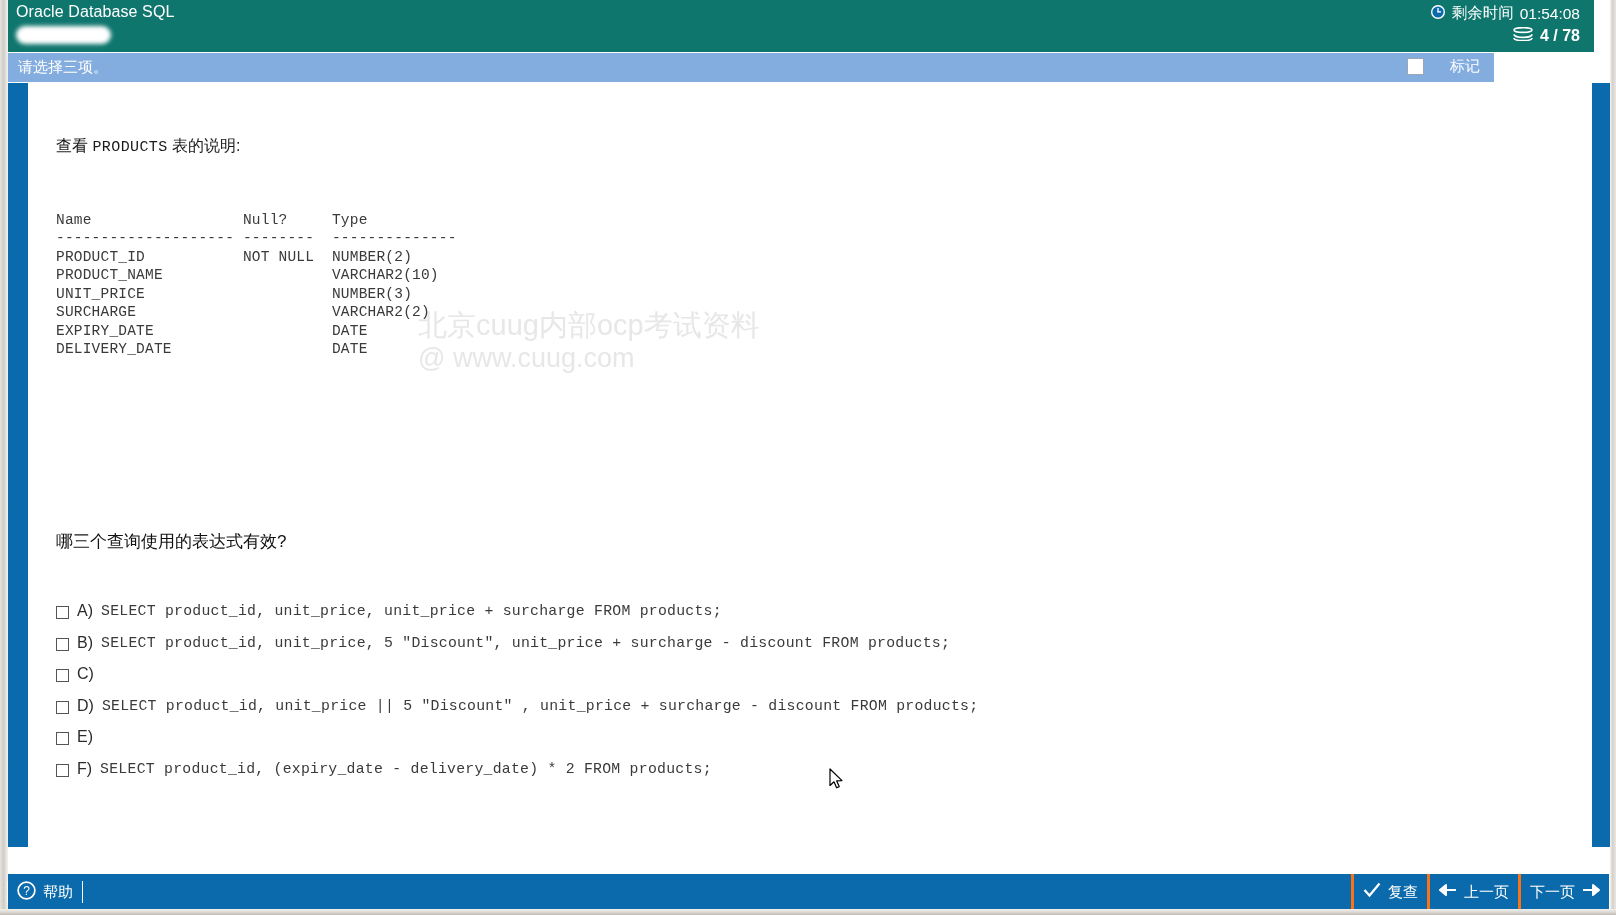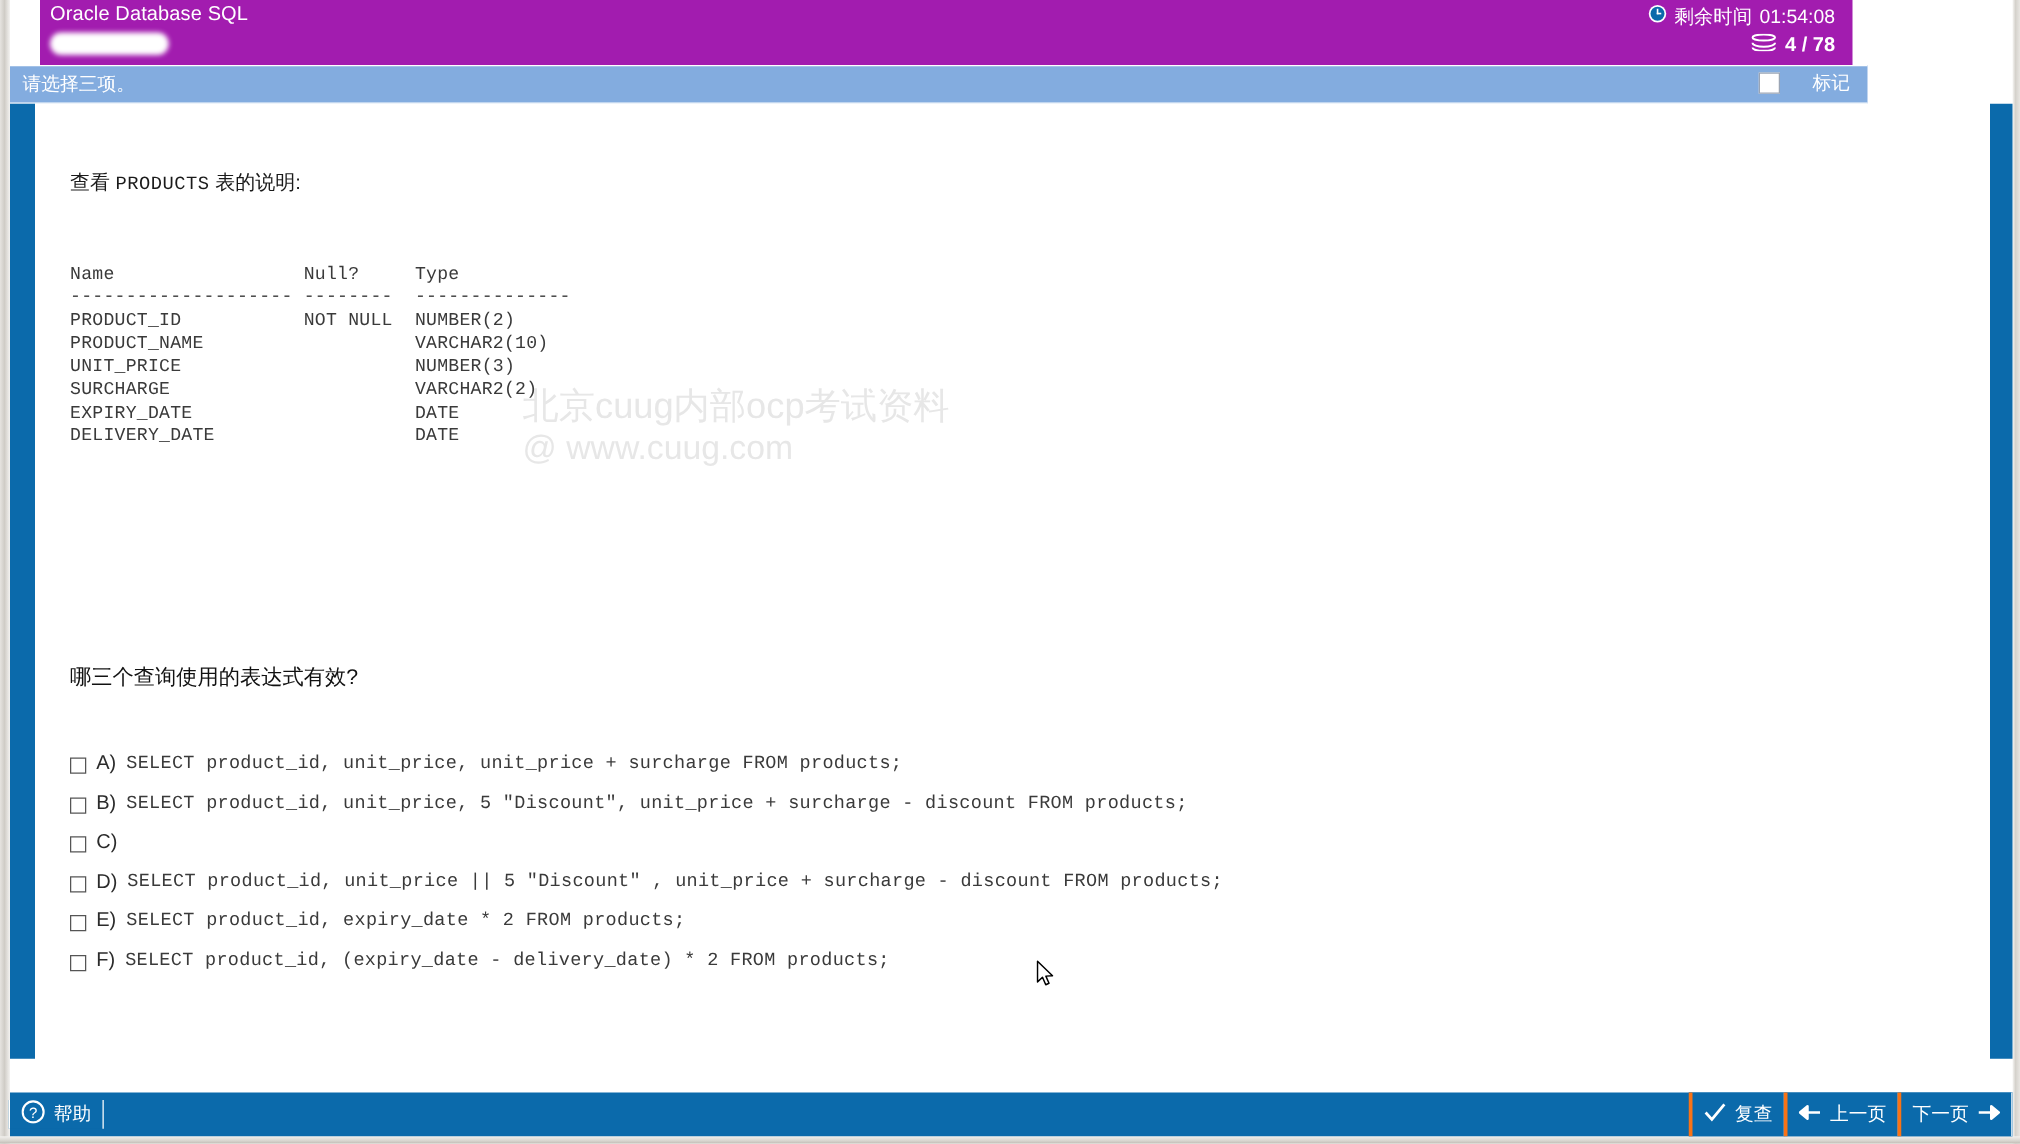--- a/index.html
+++ b/index.html
@@ -40,24 +40,23 @@
     position: absolute;
     right: 0; top: 0;
     width: 6px; height: 915px;
     background: linear-gradient(to left, #e8e6e2 0%, #d5d2cc 60%, #f6f5f3 100%);
   }
 
   
   .header {
     position: absolute;
     left: 8px; top: 0;
-    width: 1450px;
+    width: 1586px;
     height: 52px;
-    background: #a21caf;
-    margin-left: 24px;
+    background: #0f766e;
   }
   .header-title {
     position: absolute;
     left: 8px; top: 3px;
     font-size: 16px;
     color: #ffffff;
     letter-spacing: 0.1px;
     white-space: nowrap;
   }
   .header-redaction {
@@ -378,21 +377,20 @@
 
       <div class="option-row">
         <span class="opt-checkbox"></span>
         <span class="opt-letter">D)</span>
         <span class="opt-text">SELECT product_id, unit_price || 5 "Discount" , unit_price + surcharge - discount FROM products;</span>
       </div>
 
       <div class="option-row">
         <span class="opt-checkbox"></span>
         <span class="opt-letter">E)</span>
-        <span class="opt-text">SELECT product_id, expiry_date * 2 FROM products;</span>
       </div>
 
       <div class="option-row">
         <span class="opt-checkbox"></span>
         <span class="opt-letter">F)</span>
         <span class="opt-text">SELECT product_id, (expiry_date - delivery_date) * 2 FROM products;</span>
       </div>
 
     </div>
   </div>

